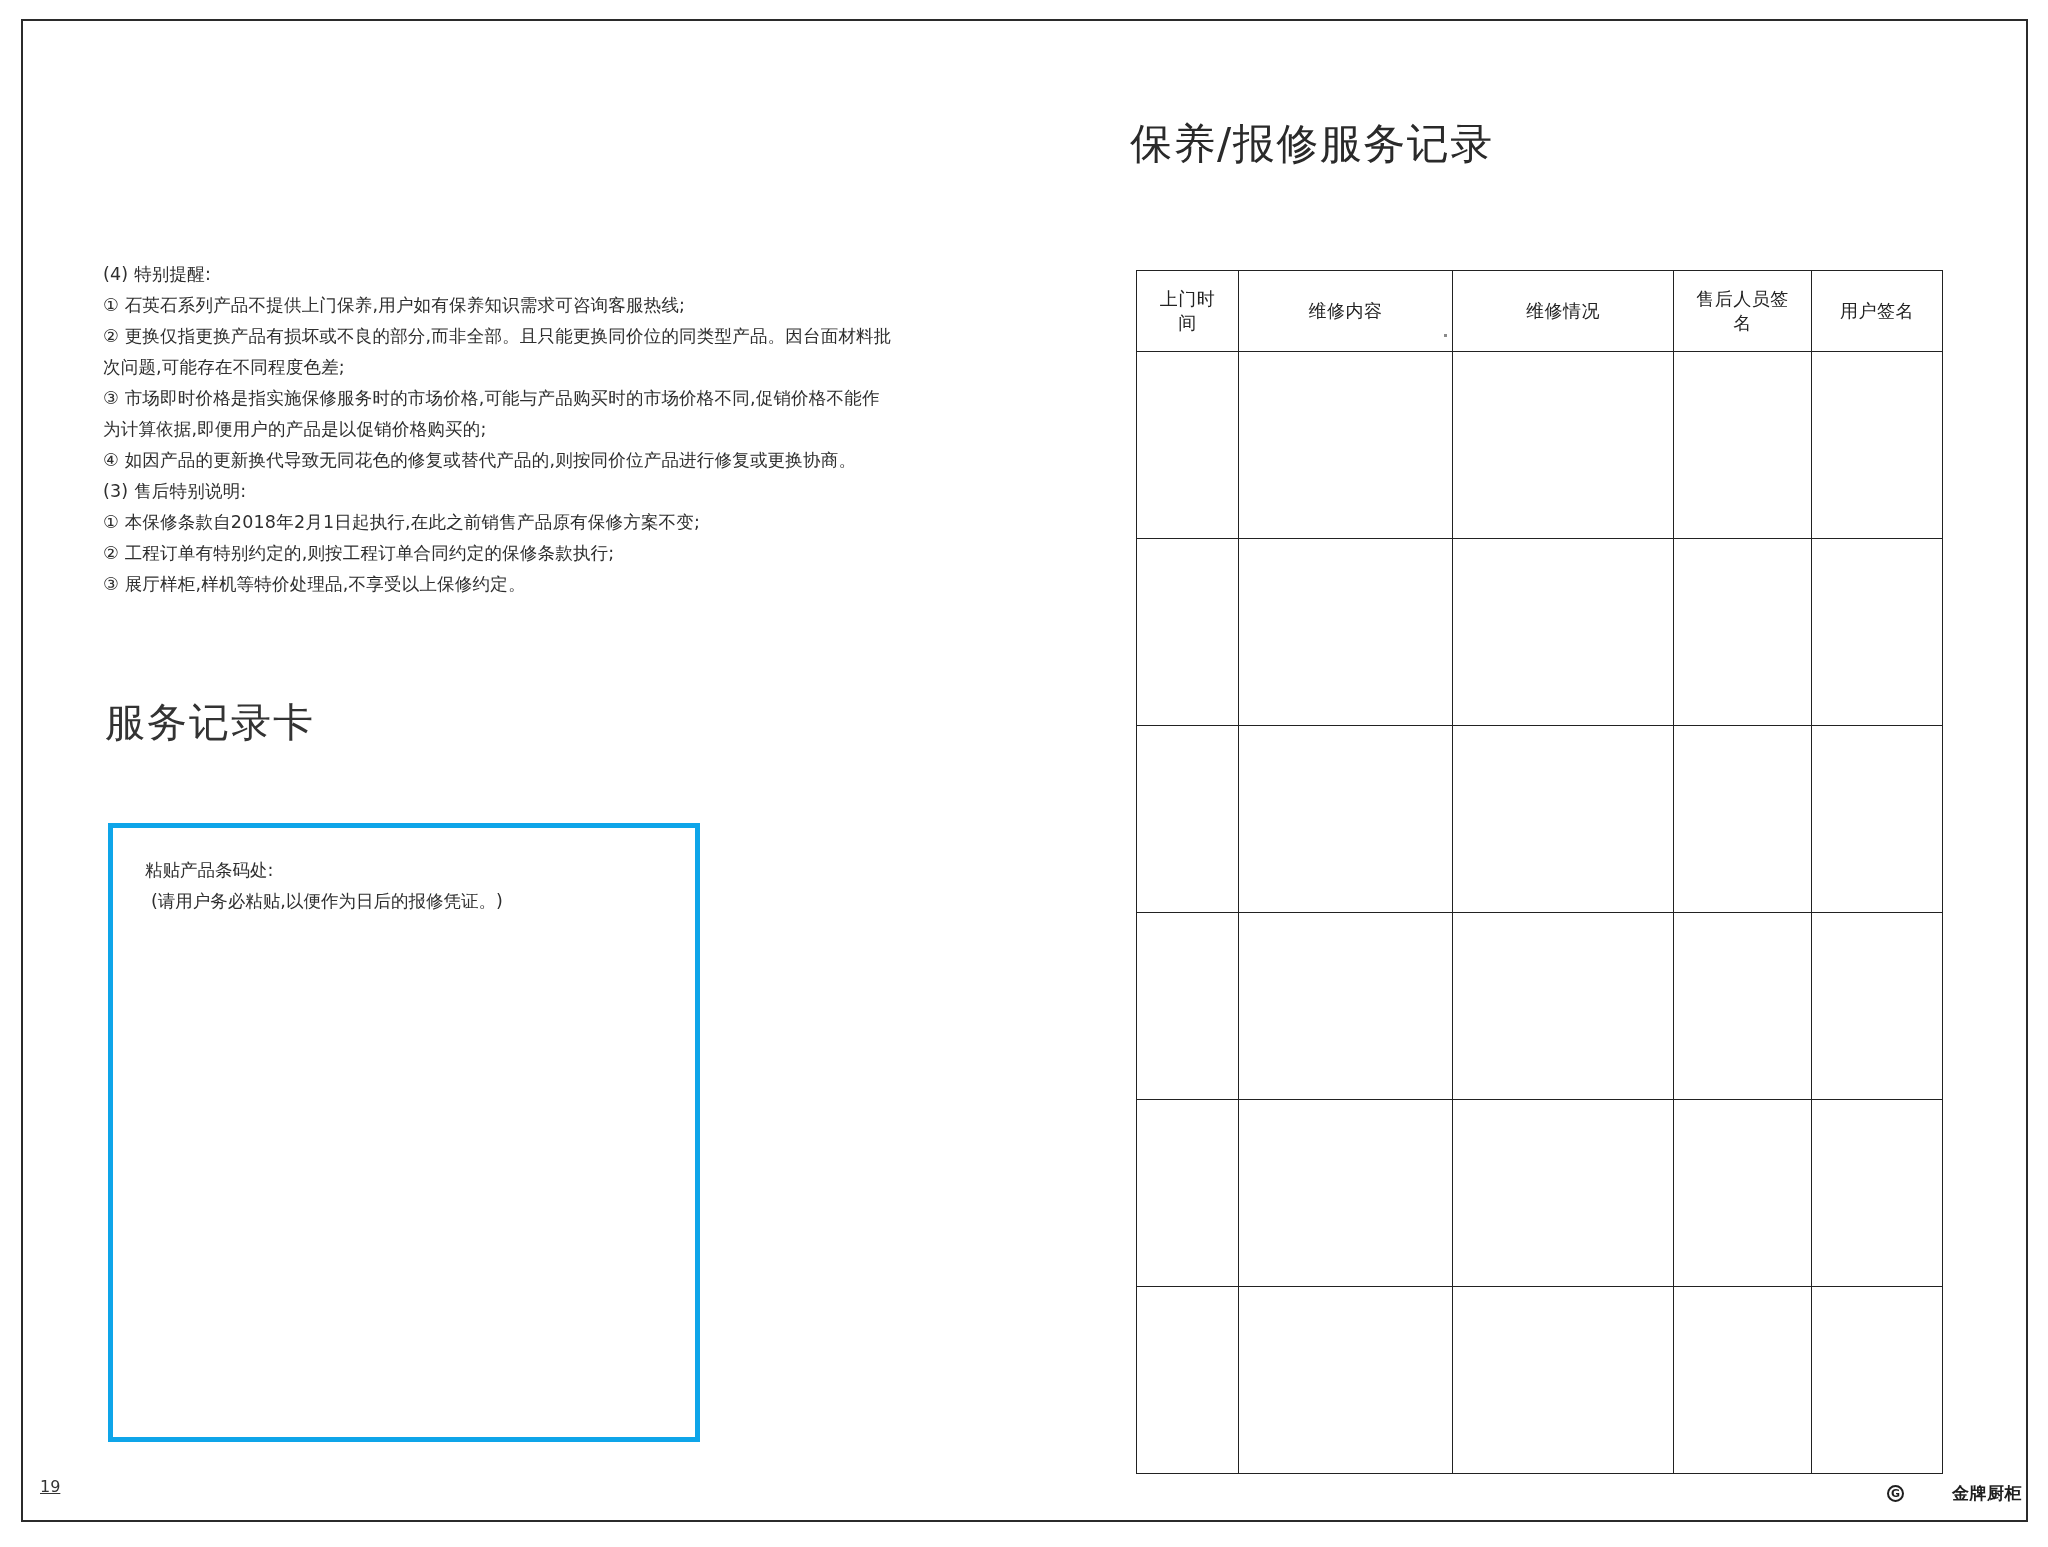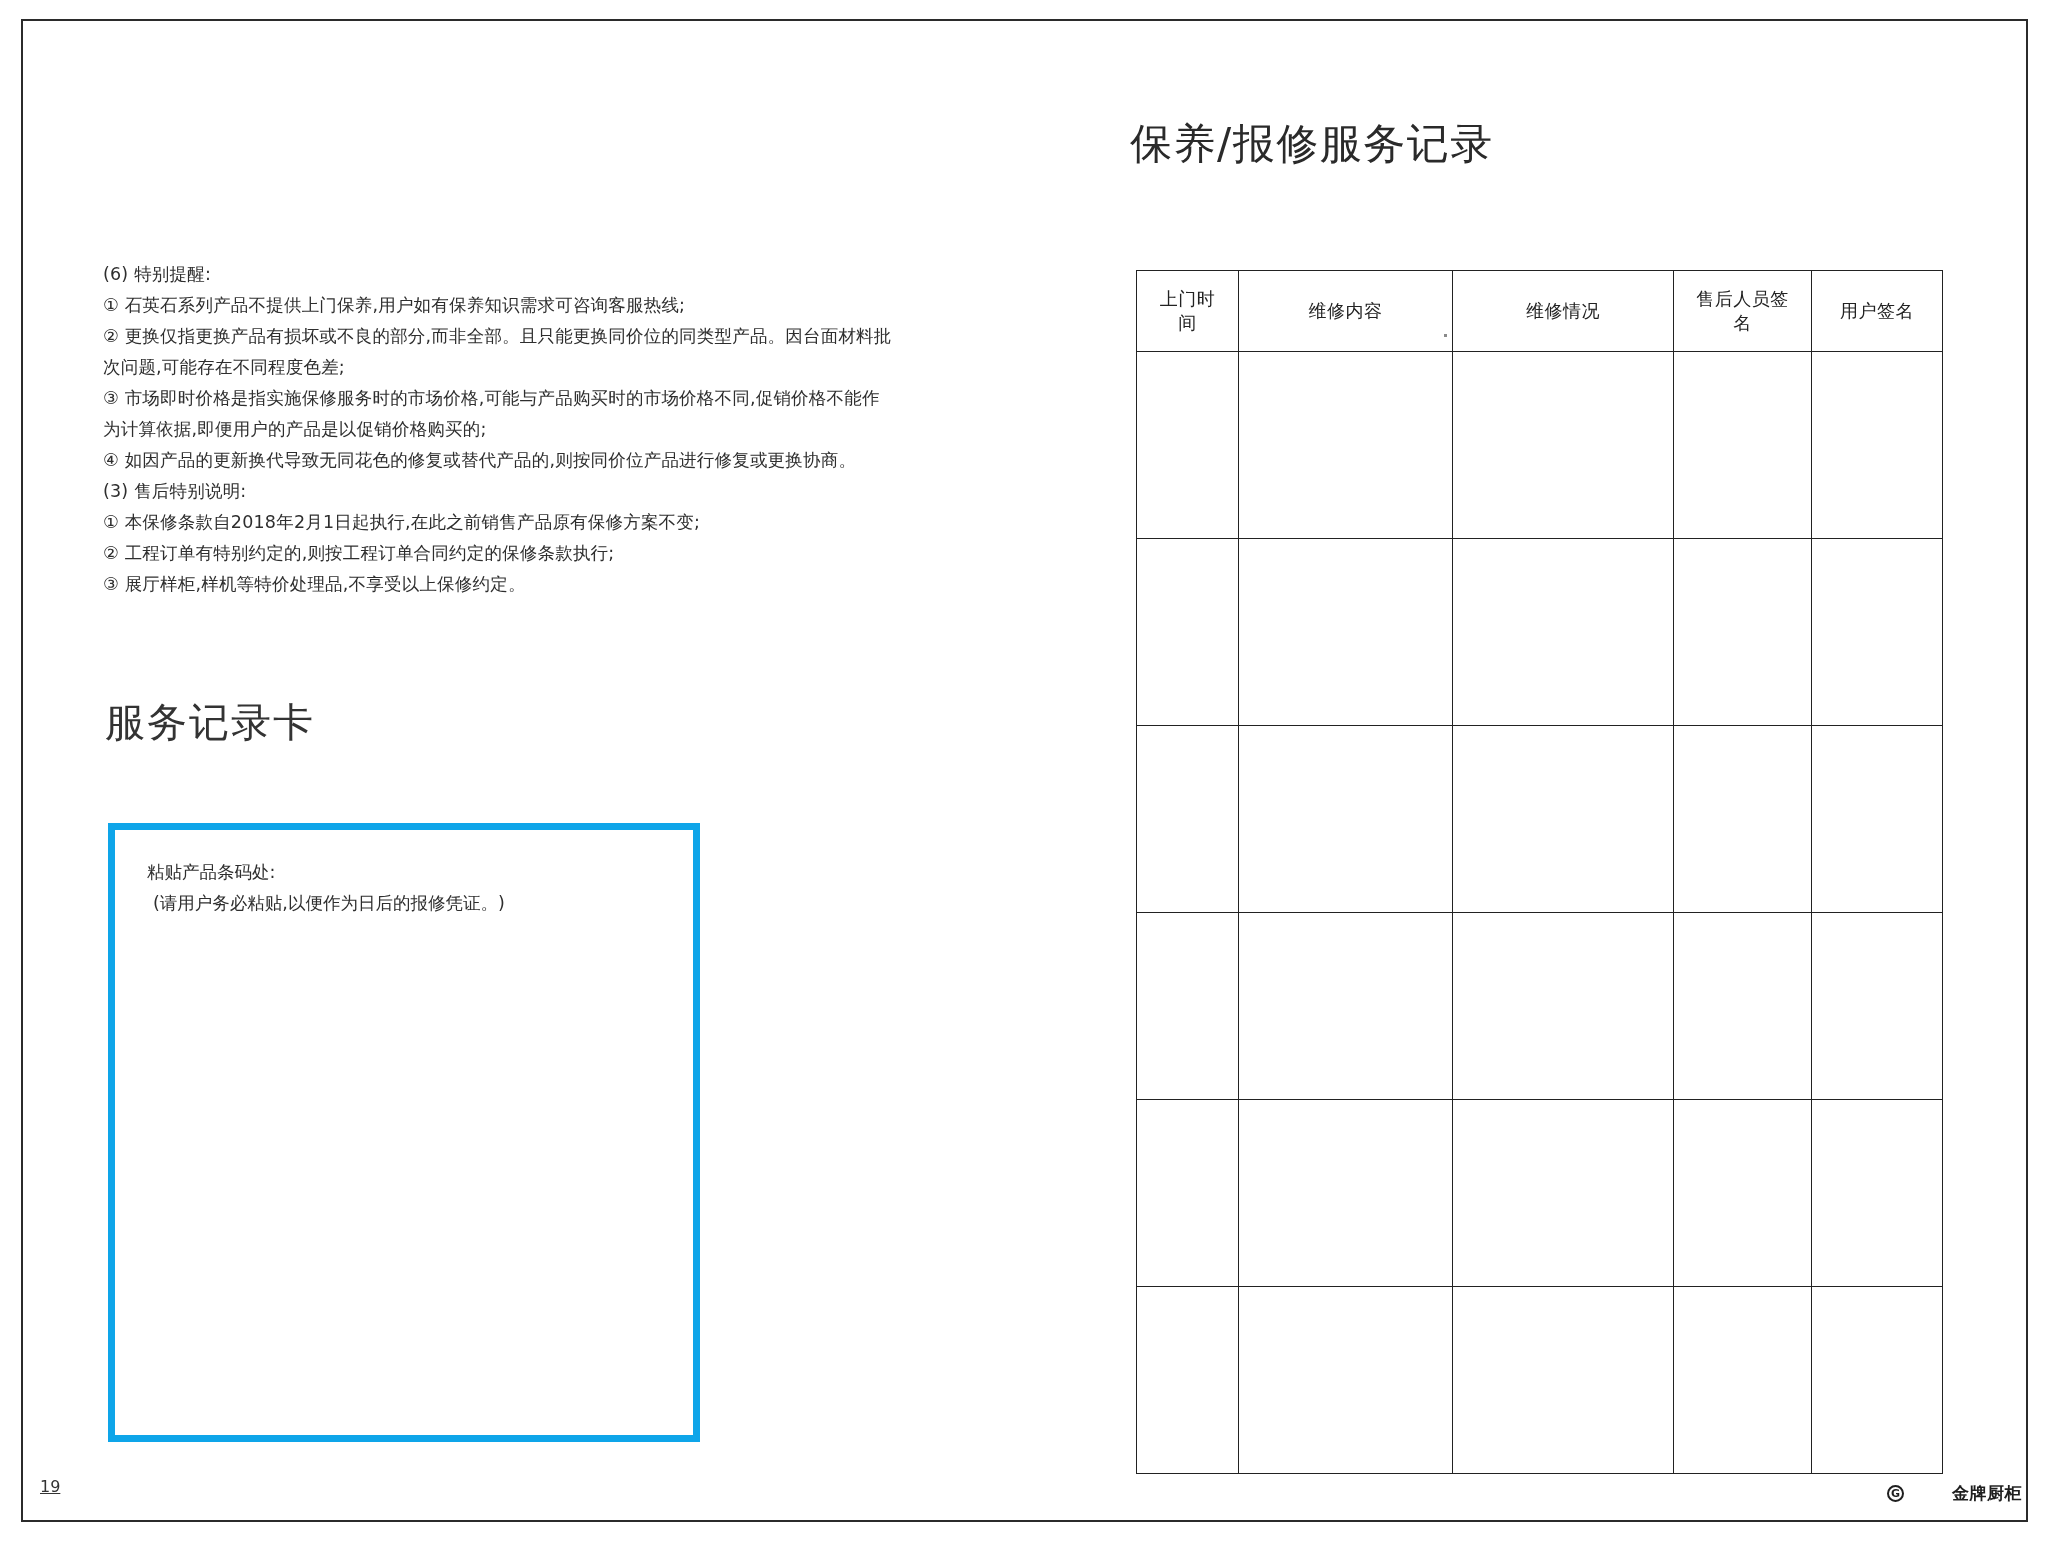--- a/index.html
+++ b/index.html
@@ -36,21 +36,21 @@
     left: 105px; top: 695px;
     font-size: 40px;
     letter-spacing: 2px;
     color: #333333;
     font-weight: 500;
   }
   .barcode-box {
     position: absolute;
     left: 108px; top: 823px;
     width: 592px; height: 619px;
-    border: 7px solid #0ea5e9;
+    border: 5px solid #0ea5e9;
     background: #ffffff;
   }
   .barcode-box .box-title {
     position: absolute;
     left: 32px; top: 27px;
     font-size: 17.5px;
     line-height: 31px;
     white-space: nowrap;
   }
   .barcode-box .box-note {
@@ -133,21 +133,21 @@
     white-space: nowrap;
     margin-left: 44px;
   }
 </style>
 </head>
 <body>
 
 <div class="page-frame"></div>
 
 <div class="notes-block">
-  <div class="note-line">(6) 特别提醒:</div>
+  <div class="note-line">(4) 特别提醒:</div>
   <div class="note-line">① 石英石系列产品不提供上门保养,用户如有保养知识需求可咨询客服热线;</div>
   <div class="note-line">② 更换仅指更换产品有损坏或不良的部分,而非全部。且只能更换同价位的同类型产品。因台面材料批</div>
   <div class="note-line">次问题,可能存在不同程度色差;</div>
   <div class="note-line">③ 市场即时价格是指实施保修服务时的市场价格,可能与产品购买时的市场价格不同,促销价格不能作</div>
   <div class="note-line">为计算依据,即便用户的产品是以促销价格购买的;</div>
   <div class="note-line">④ 如因产品的更新换代导致无同花色的修复或替代产品的,则按同价位产品进行修复或更换协商。</div>
   <div class="note-line">(3) 售后特别说明:</div>
   <div class="note-line">① 本保修条款自2018年2月1日起执行,在此之前销售产品原有保修方案不变;</div>
   <div class="note-line">② 工程订单有特别约定的,则按工程订单合同约定的保修条款执行;</div>
   <div class="note-line">③ 展厅样柜,样机等特价处理品,不享受以上保修约定。</div>

